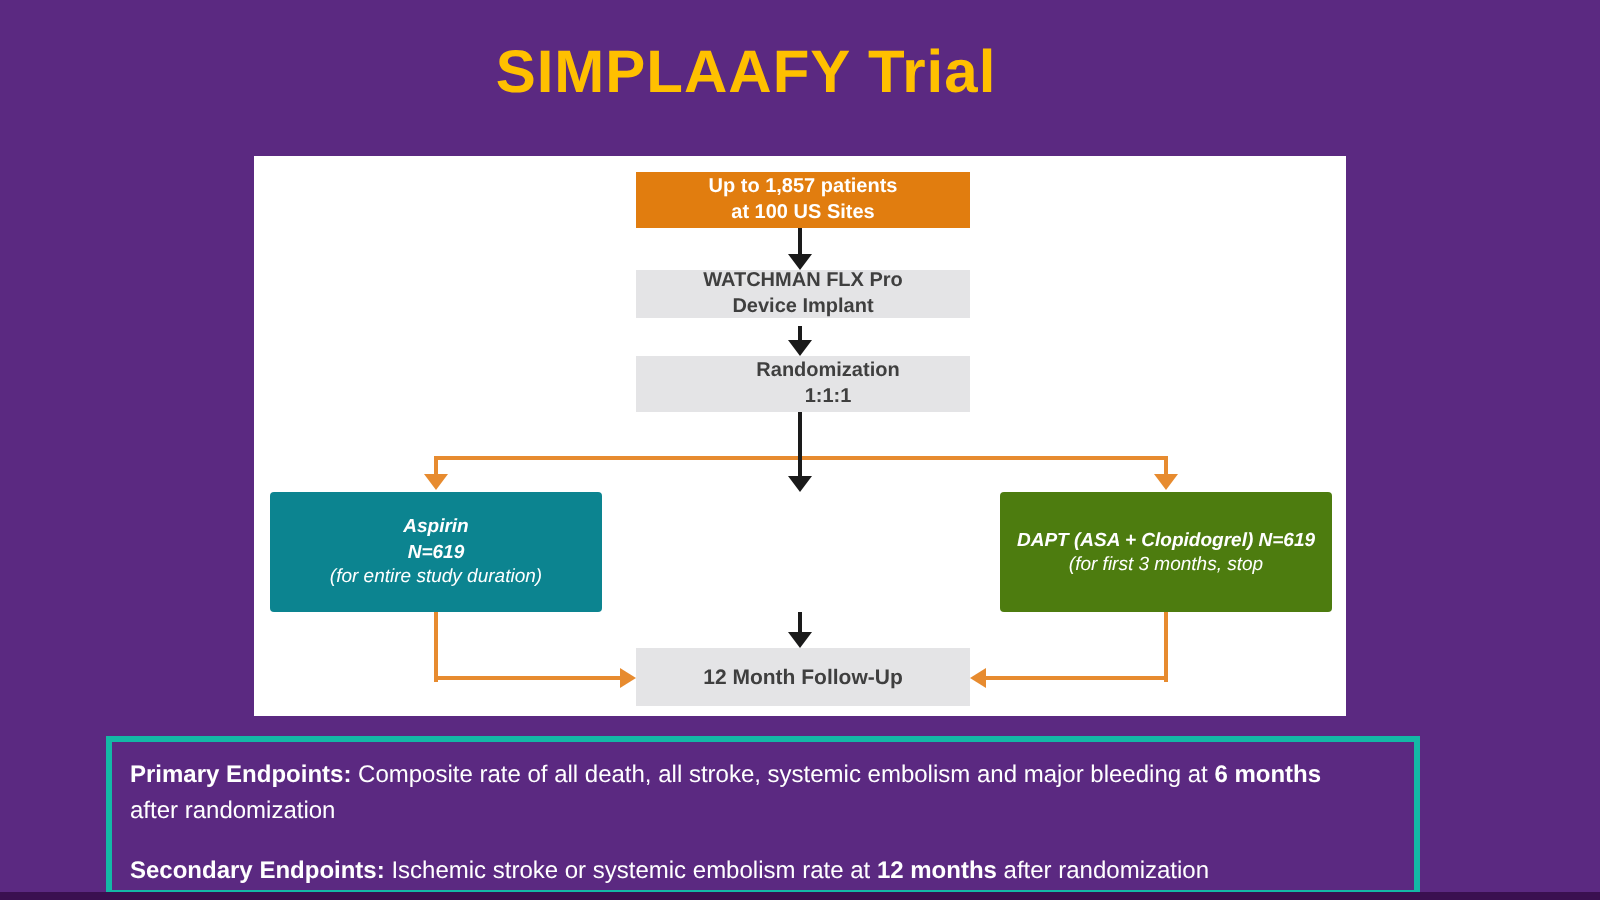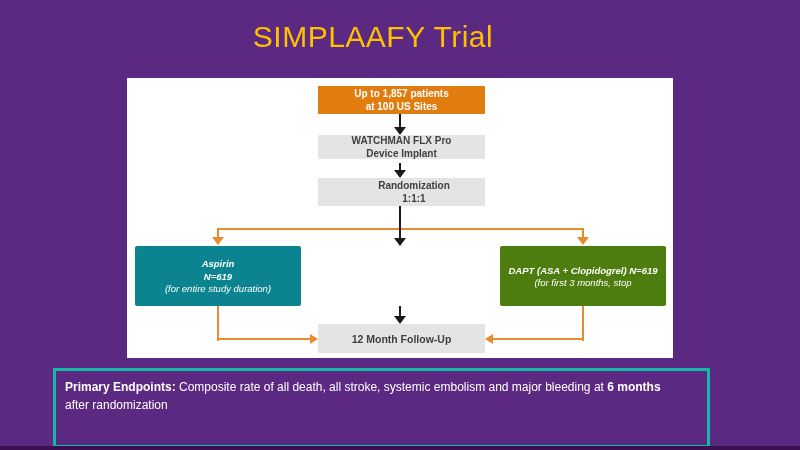--- a/index.html
+++ b/index.html
@@ -3,21 +3,21 @@
 <meta charset="utf-8">
 <style>
   html,body { margin:0; padding:0; background:#2b123d; }
   .slide {
     position:relative; width:800px; height:450px; overflow:hidden;
     background:#5B2981;
     font-family:"Liberation Sans", sans-serif;
   }
   .title {
     position:absolute; top:20px; left:0; width:746px;
-    text-align:center; font-size:30px; font-weight:normal; color:#FFC000;
+    text-align:center; font-size:30px; font-weight:bold; color:#FFC000;
     letter-spacing:0.5px;
   }
   .panel {
     position:absolute; left:127px; top:78px; width:546px; height:280px;
     background:#ffffff;
   }
   .fbox {
     position:absolute; box-sizing:border-box;
     display:flex; flex-direction:column; justify-content:center; align-items:center;
     text-align:center;
@@ -134,17 +134,18 @@
     <div class="fbox gray followup" style="left:191px; top:246px; width:167px; height:29px;">
       <div data-bind="flowchart.followup_box.label">12 Month Follow-Up</div>
     </div>
 
   </div>
 
   <div class="endpoints">
     <div class="line"><span class="b" data-bind="endpoints.primary_label">Primary Endpoints:</span><span data-bind="endpoints.primary_text"> Composite rate of all death, all stroke, systemic embolism and major bleeding at </span><span class="b" data-bind="endpoints.primary_bold">6 months</span></div>
     <div class="line" data-bind="endpoints.primary_line2">after randomization</div>
     <div class="gap"></div>
+    <div class="line"><span class="b" data-bind="endpoints.secondary_label">Secondary Endpoints:</span><span data-bind="endpoints.secondary_text"> Ischemic stroke or systemic embolism rate at </span><span class="b" data-bind="endpoints.secondary_bold">12 months</span><span data-bind="endpoints.secondary_tail"> after randomization</span></div>
   </div>
 
   <div class="bottom-strip"></div>
 
 </div>
 
 </body></html>

